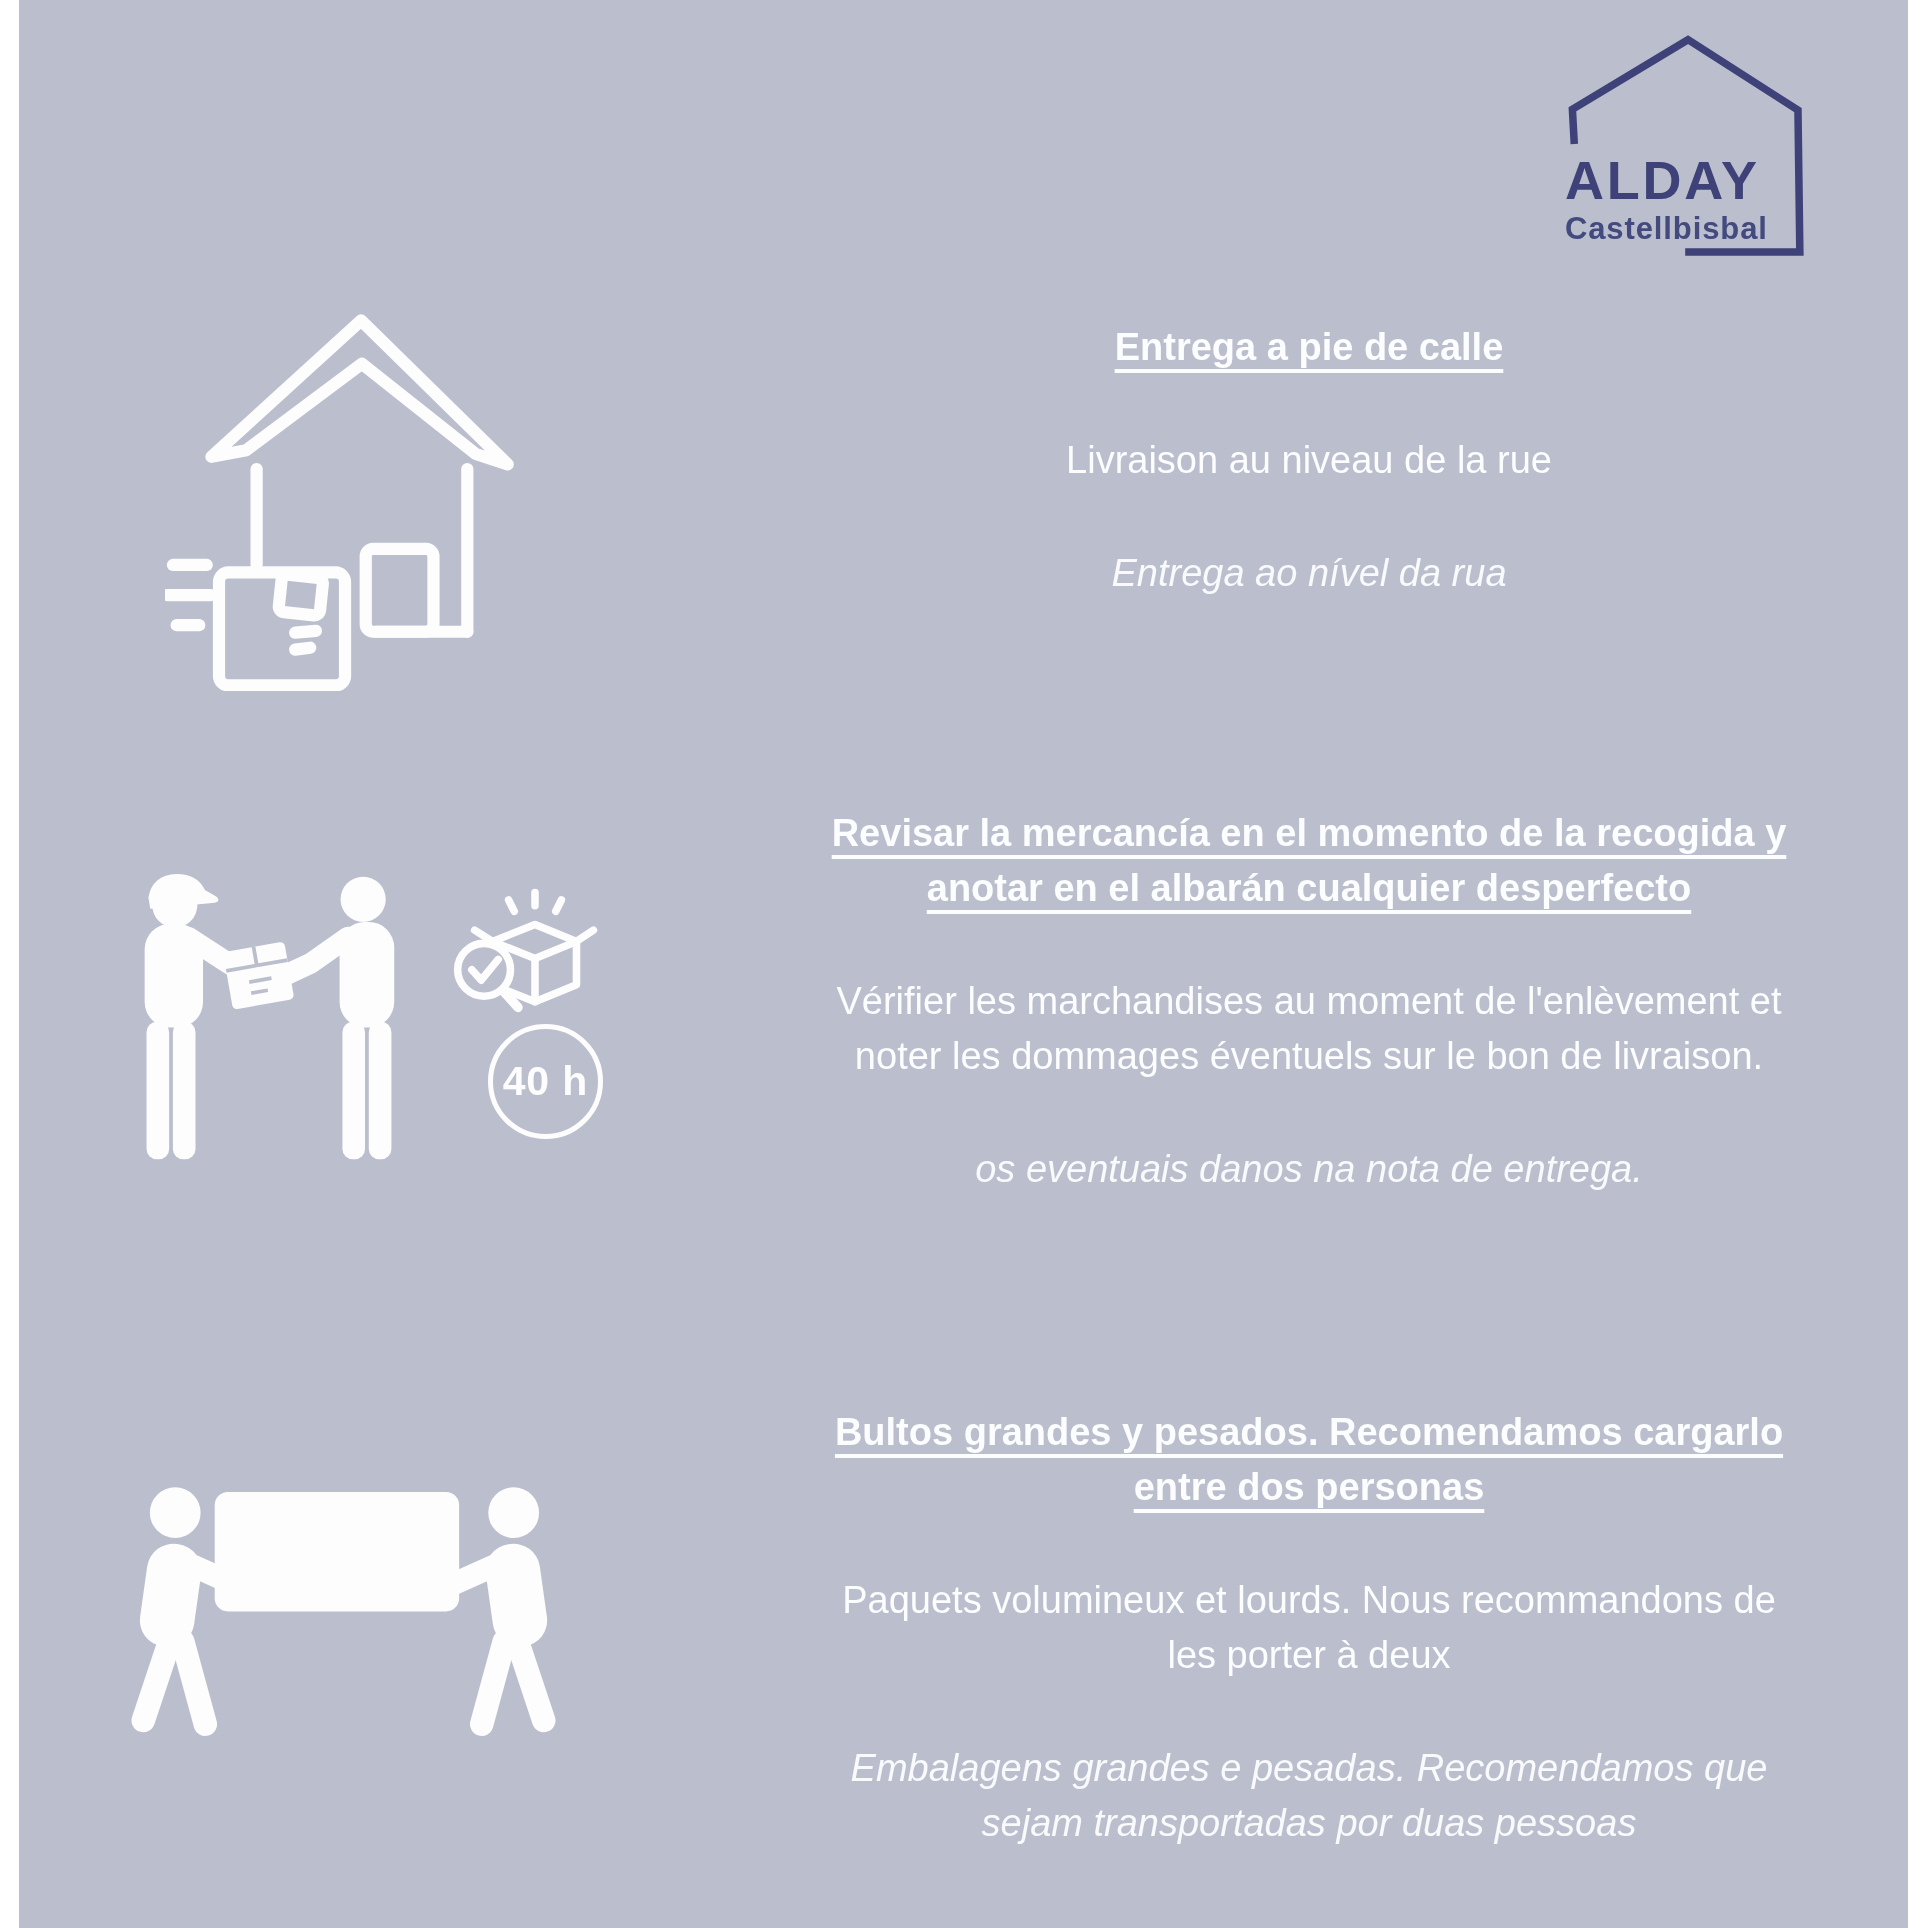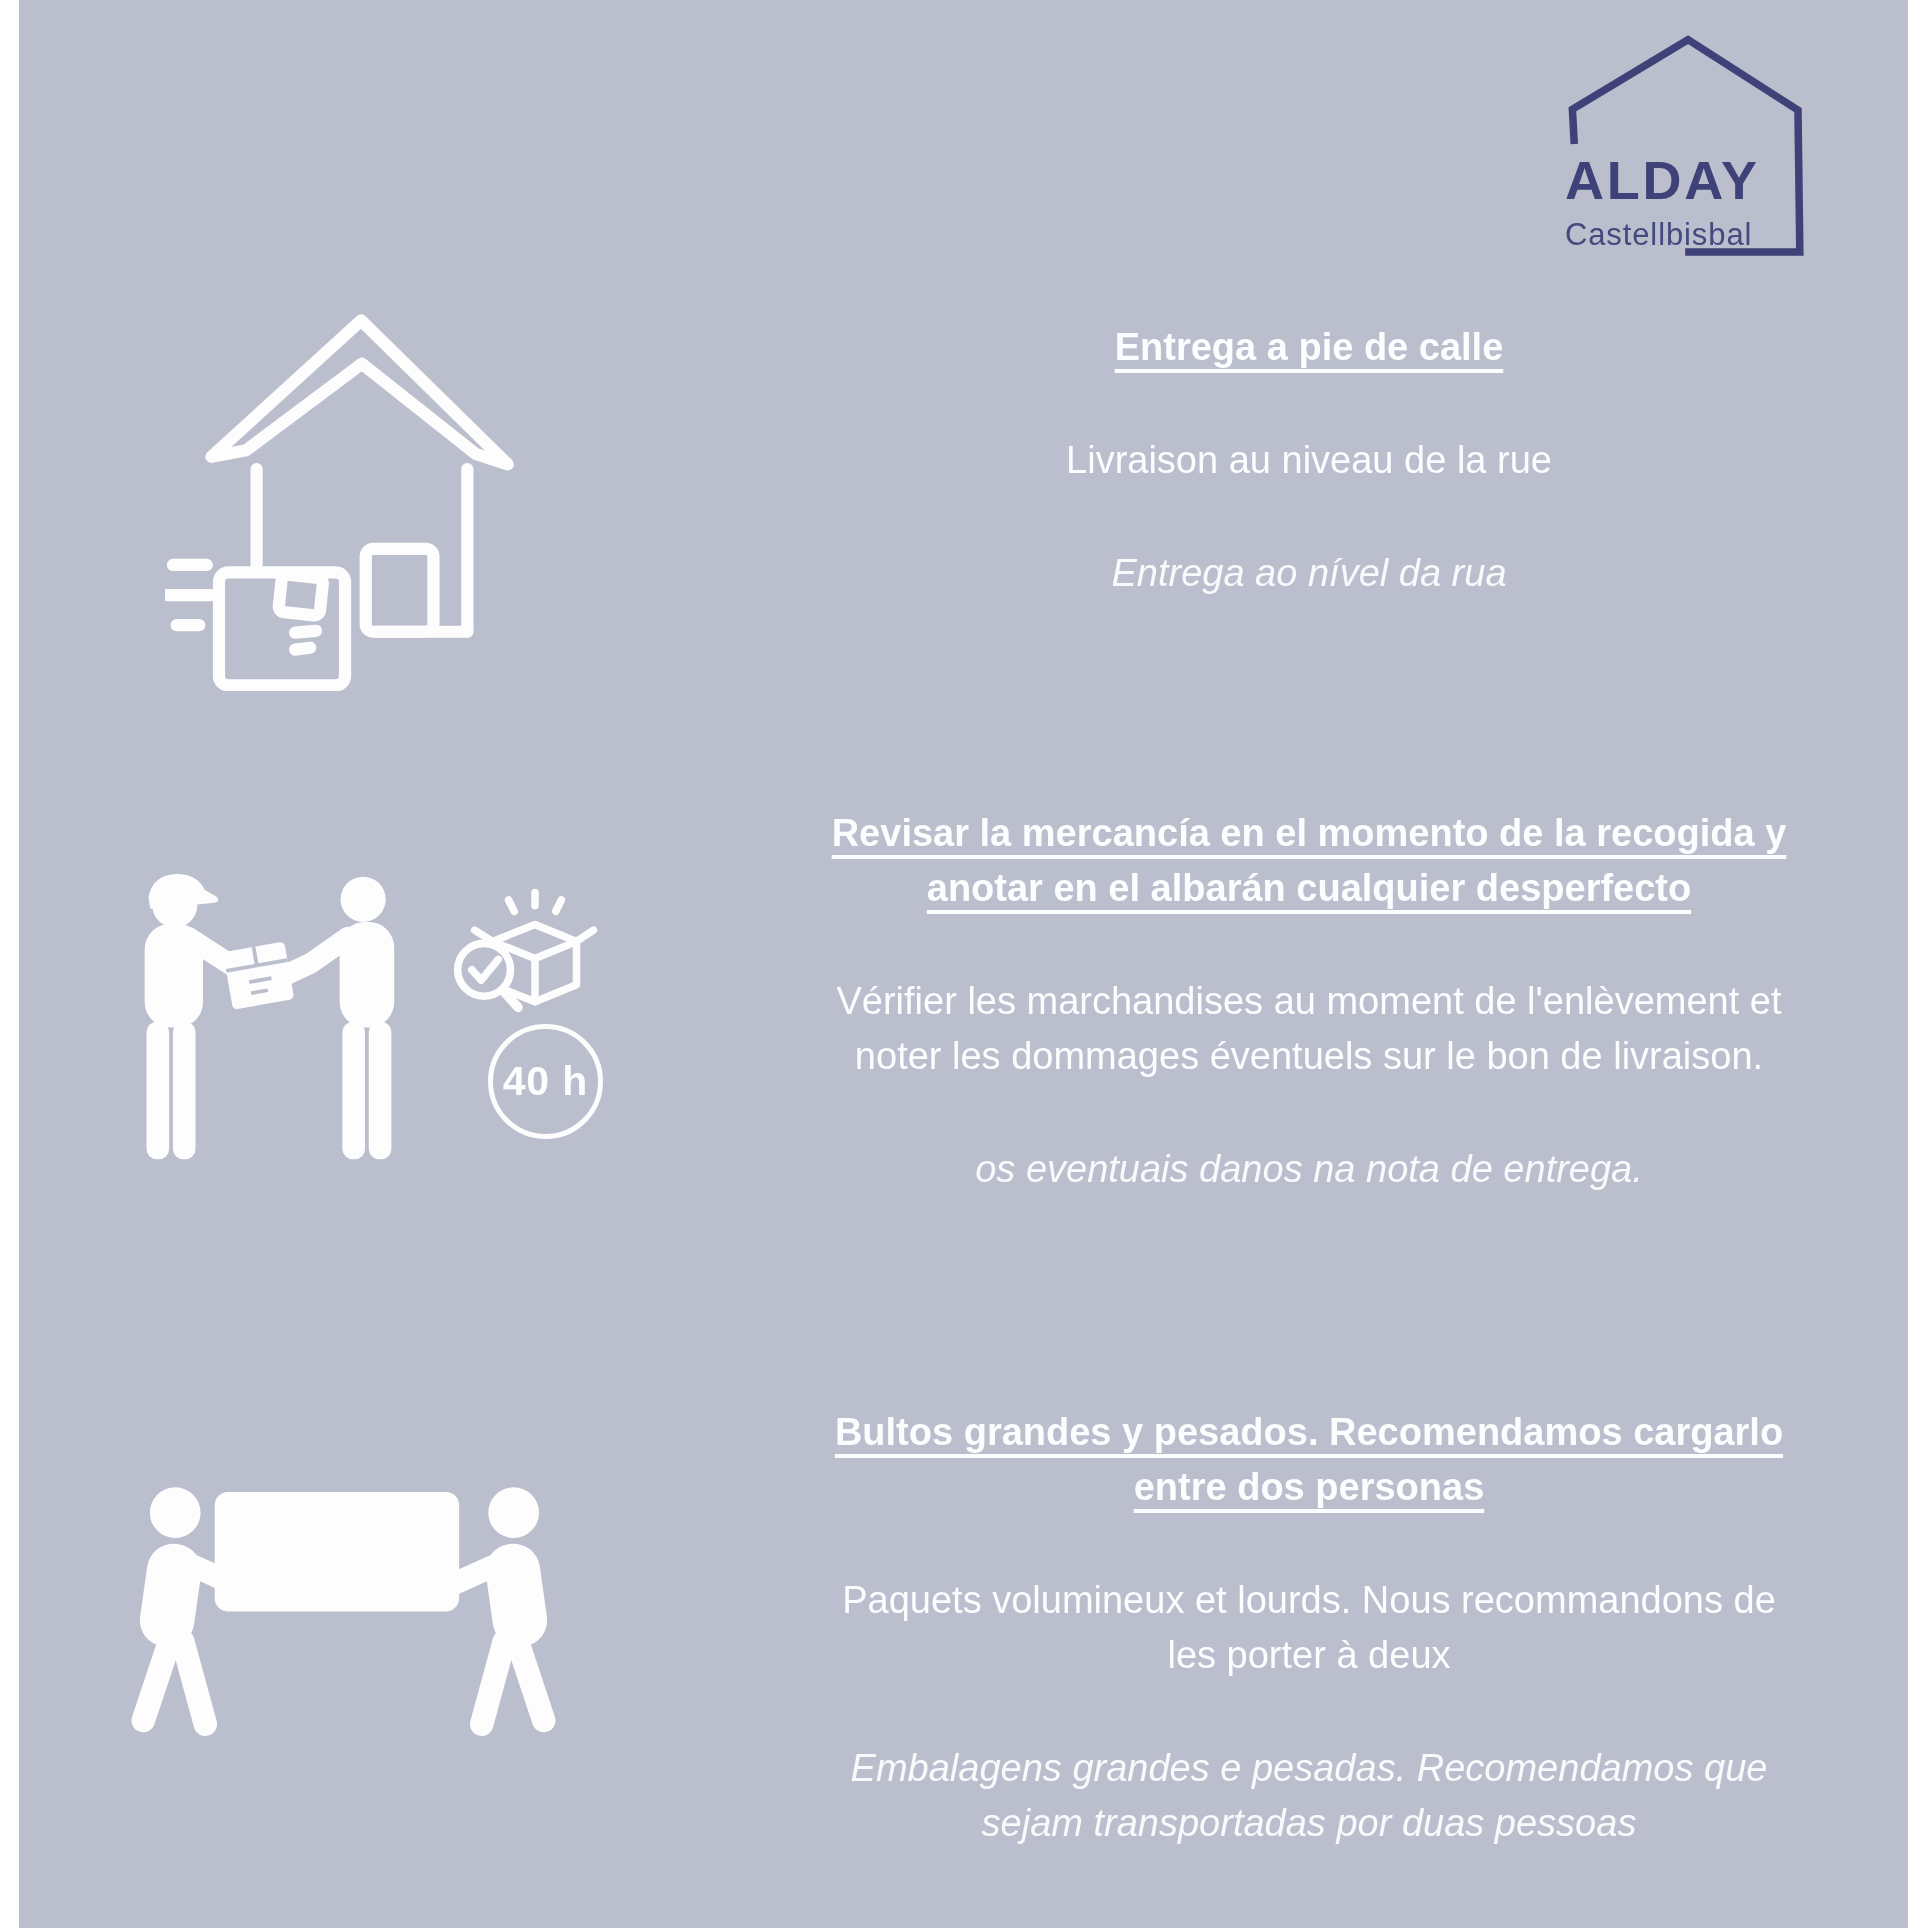--- a/index.html
+++ b/index.html
@@ -5,21 +5,21 @@
   html,body{margin:0;padding:0;background:#ffffff;}
   .page{position:relative;width:1928px;height:1928px;background:#ffffff;overflow:hidden;
         font-family:"Liberation Sans", sans-serif;}
   .panel{position:absolute;left:19px;top:0;width:1889px;height:1928px;background:#bbbecd;}
 
   
   .logo{position:absolute;left:1563px;top:34px;width:250px;height:235px;color:#3e4278;}
   .logo svg{position:absolute;left:0;top:0;}
   .logo .brand{position:absolute;left:1.9px;top:115px;width:217px;font-weight:bold;
                font-size:54px;letter-spacing:2.8px;color:#3e4278;}
-  .logo .sub{position:absolute;left:1.9px;top:183px;width:226px;font-weight:400;
+  .logo .sub{position:absolute;left:1.9px;top:177px;width:226px;font-weight:700;
              font-size:31px;letter-spacing:0.9px;color:#434a7e;}
 
   
   .textcol{position:absolute;left:744px;width:1130px;text-align:center;color:#fcfdfe;}
   .s1{top:320px;} .s2{top:806px;} .s3{top:1405px;}
   .lang{line-height:55px;font-size:38px;}
   .lang + .lang{margin-top:58px;}
   .lang span{display:block;}
   .t-es{font-weight:bold;text-decoration:underline;text-decoration-thickness:3.8px;text-underline-offset:9.4px;}
   .t-fr{font-weight:normal;}

